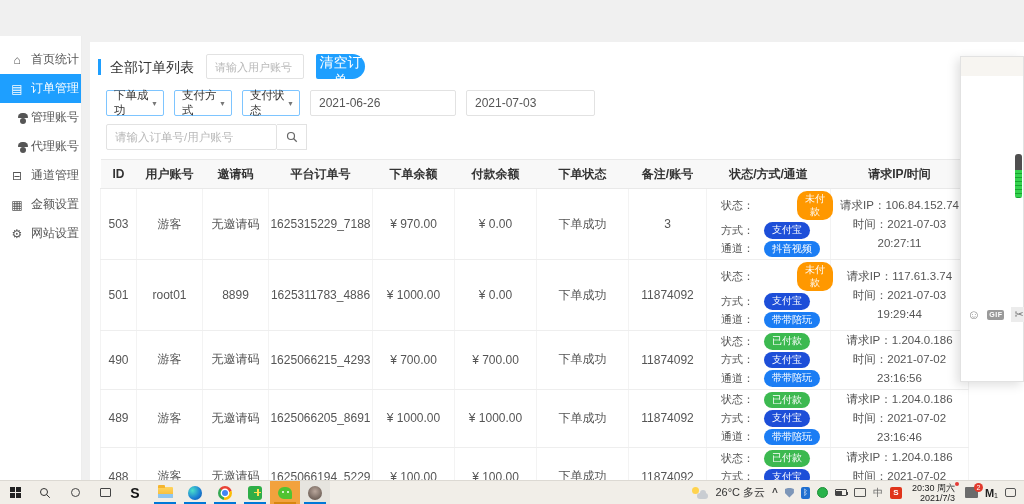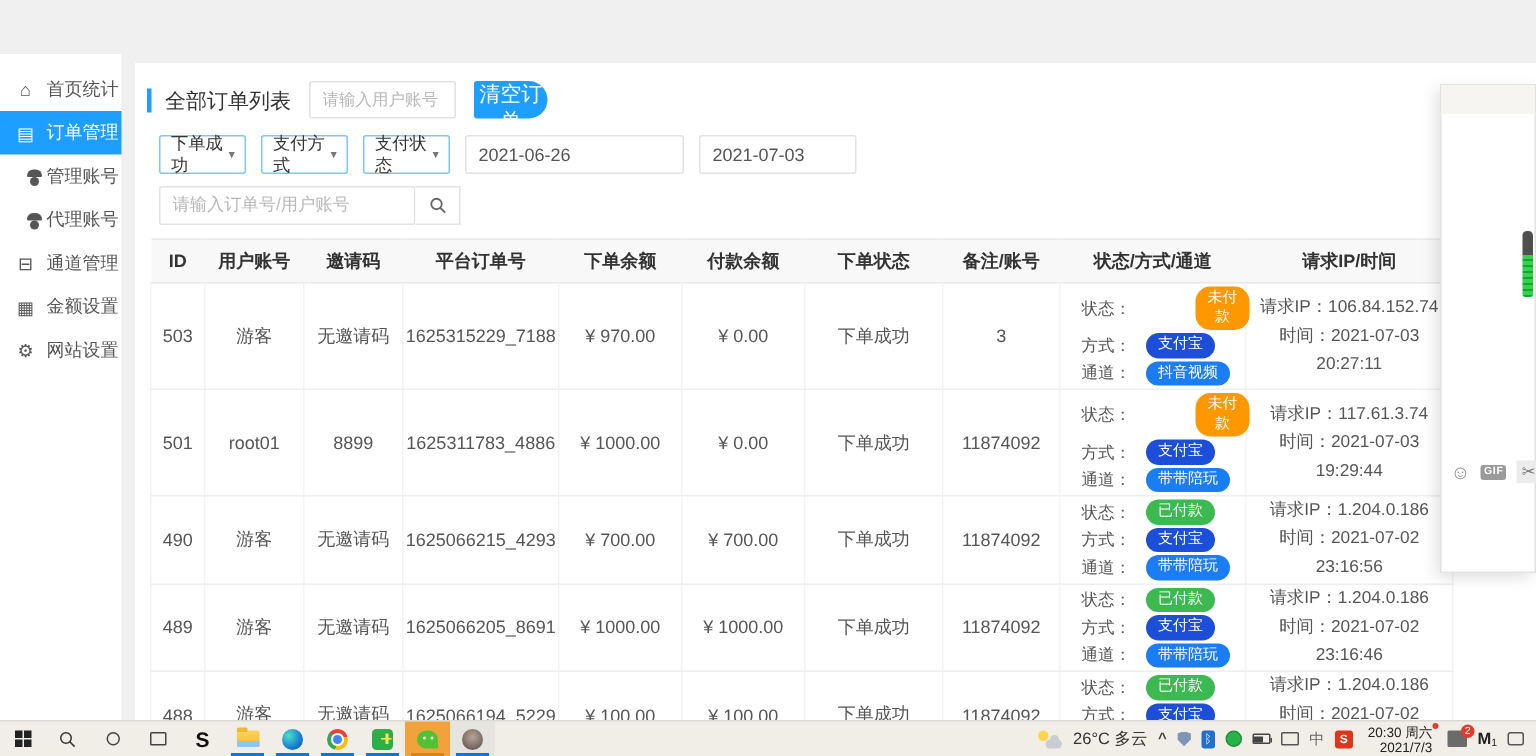--- a/index.html
+++ b/index.html
@@ -37,21 +37,21 @@
   .inp { height:25px; border:1px solid #e2e2e2; border-radius:2px; padding:0 8px; font-size:11px; color:#555; outline:none; background:#fff; }
   .inp::placeholder { color:#b8b8b8; }
   .acc-inp { width:98px; }
   .btn-clear { height:25px; width:49px; background:#1E9FFF; color:#fff; border:none; border-radius:2px 13px 13px 2px; font-size:14px; cursor:pointer; }
 
   .filter-row2 { display:flex; align-items:center; gap:10px; margin:11px 0 0 8px; }
   .sel { width:58px; height:26px; border:1px solid #7ec5ff; border-radius:2px; background:#fff; display:flex; align-items:center; justify-content:space-between; padding:0 5px 0 7px; font-size:11.5px; color:#333; cursor:pointer; }
   .caret { font-size:7px; color:#777; }
   .date-inp { height:26px; font-size:12px; color:#555; }
   .date-from { width:146px; }
-  .date-to { width:105px; }
+  .date-to { width:129px; }
 
   .filter-row3 { display:flex; align-items:center; margin:8px 0 0 8px; }
   .search-inp { width:171px; height:26px; font-size:11.5px; }
   .btn-search { width:30px; height:26px; border:1px solid #e2e2e2; border-left:none; background:#fff; display:flex; align-items:center; justify-content:center; cursor:pointer; }
 
   
   table.orders { margin:9px 0 0 2px; border-collapse:collapse; table-layout:fixed; width:868px; }
   .orders th { height:29px; background:#f8f8f8; border-top:1px solid #e9e9e9; border-bottom:1px solid #e9e9e9; font-size:12px; font-weight:bold; color:#333; }
   .orders td { height:55px; border-bottom:1px solid #eee; border-right:1px solid #f3f3f3; text-align:center; vertical-align:middle; font-size:12px; color:#555; }
   .orders td:first-child { border-left:1px solid #f3f3f3; }

